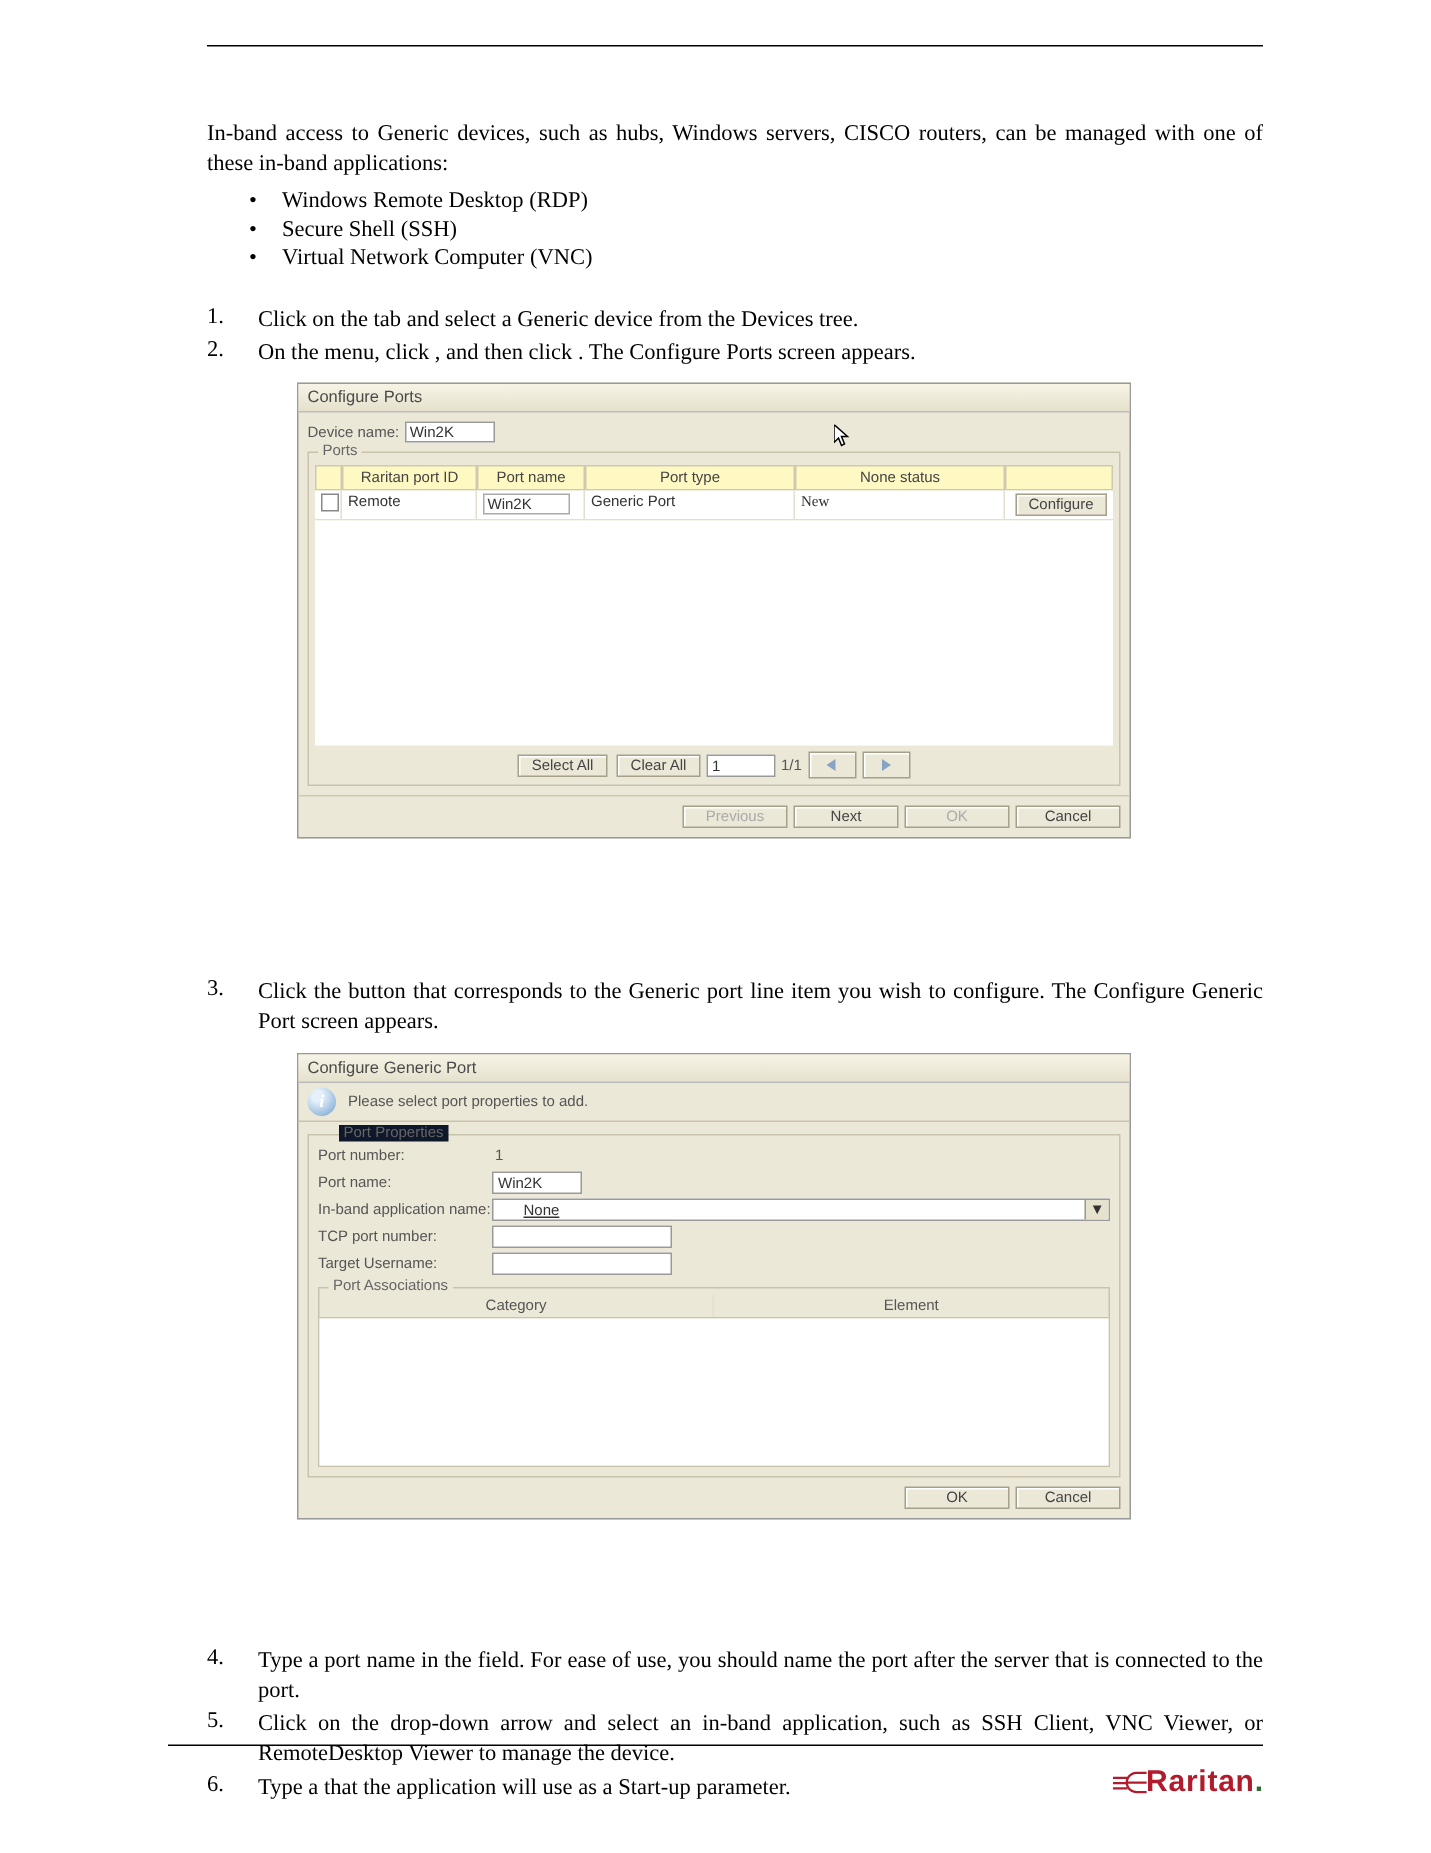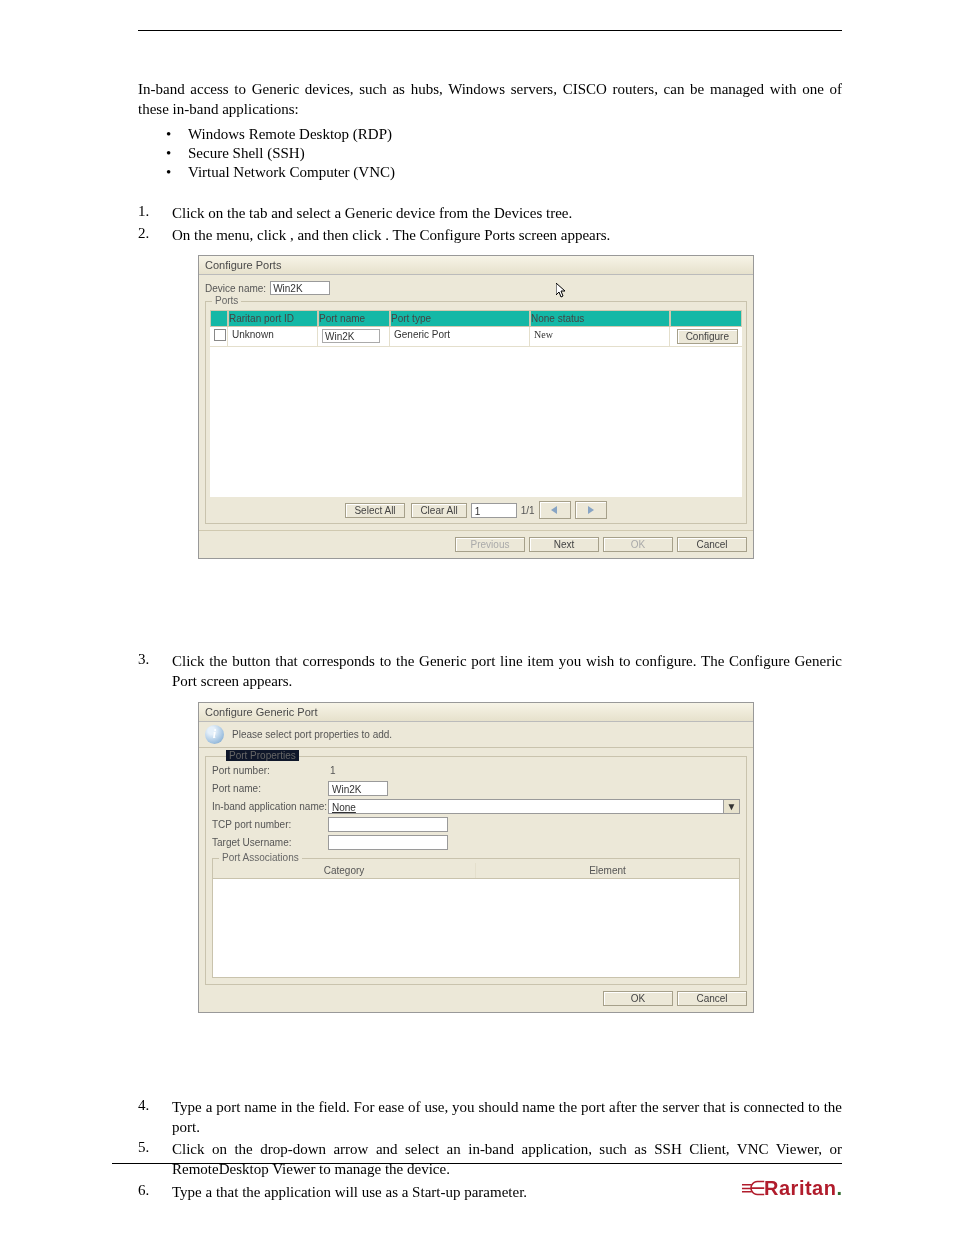--- a/index.html
+++ b/index.html
@@ -59,22 +59,22 @@
   }
   .ports-legend {
     position:absolute; top:-7px; left:6px; background:#ece8d8; padding:0 3px;
     font-size:10px; color:#666;
   }
   .ports-header {
     display:flex; margin-top:6px; font-size:10px; color:#444;
     border-bottom:1px solid #d0c9b0;
   }
   .ph-cell {
-    border:1px solid #d0c9b0; border-bottom:none; background:#14b8a6;
-    padding:2px 0; box-sizing:border-box;
+    border:1px solid #d0c9b0; border-bottom:none; background:#fef9c3;
+    text-align:center; padding:2px 0; box-sizing:border-box;
   }
   .ph-chk { width:18px; }
   .ph-id  { width:90px; }
   .ph-name{ width:72px; }
   .ph-type{ width:140px; }
   .ph-stat{ width:140px; }
   .ph-act { flex:1; }
   .ports-row {
     display:flex; font-size:10px; background:#fff; border-bottom:1px solid #e4dfcc;
   }
@@ -131,21 +131,21 @@
   }
   .pp-row { display:flex; align-items:center; margin:3px 0; font-size:10px;}
   .pp-label { width:116px; color:#555; }
   .pp-value { flex:1; }
   .ro-val { height:14px; line-height:14px; padding-left:2px; color:#555;}
   .txt-input { width:100%; height:15px; border:1px solid #9a9a9a; background:#fff; box-sizing:border-box; padding:0 3px; font-size:10px; line-height:15px;}
   .combo {
     display:flex; height:15px; border:1px solid #9a9a9a; background:#fff;
     box-sizing:border-box; font-size:10px;
   }
-  .combo-val { flex:1; padding:0 3px; line-height:15px;text-decoration:underline; }
+  .combo-val { flex:1; padding:0 20px; line-height:15px;text-decoration:underline; }
   .combo-btn {
     width:15px; background:#e7e2cd; border-left:1px solid #9a9a9a;
     display:flex;align-items:center;justify-content:center; color:#333;
   }
   .assoc-fieldset{
     border:1px solid #c9c3ad; margin-top:8px; position:relative; padding:4px 0 0 0;
   }
   .assoc-fieldset .legend {
     position:absolute; top:-7px; left:6px; background:#ece8d8; padding:0 3px;
     font-size:10px; color:#666;
@@ -239,21 +239,21 @@
           <div class="ports-header">
             <div class="ph-cell ph-chk"></div>
             <div class="ph-cell ph-id">Raritan port ID</div>
             <div class="ph-cell ph-name">Port name</div>
             <div class="ph-cell ph-type">Port type</div>
             <div class="ph-cell ph-stat">None status</div>
             <div class="ph-cell ph-act"></div>
           </div>
           <div class="ports-row">
             <div class="pr-cell pr-chk"><span class="pr-chkbox"></span></div>
-            <div class="pr-cell pr-id">Unknown</div>
+            <div class="pr-cell pr-id">Remote</div>
             <div class="pr-cell pr-name">
                 <div class="pr-name-inner">Win2K</div>
               </div>
             <div class="pr-cell pr-type">Generic Port</div>
             <div class="pr-cell pr-stat">New</div>
             <div class="pr-act">
                 <span class="btn-small">Configure</span>
               </div>
           </div>
           <div class="ports-empty"></div>

